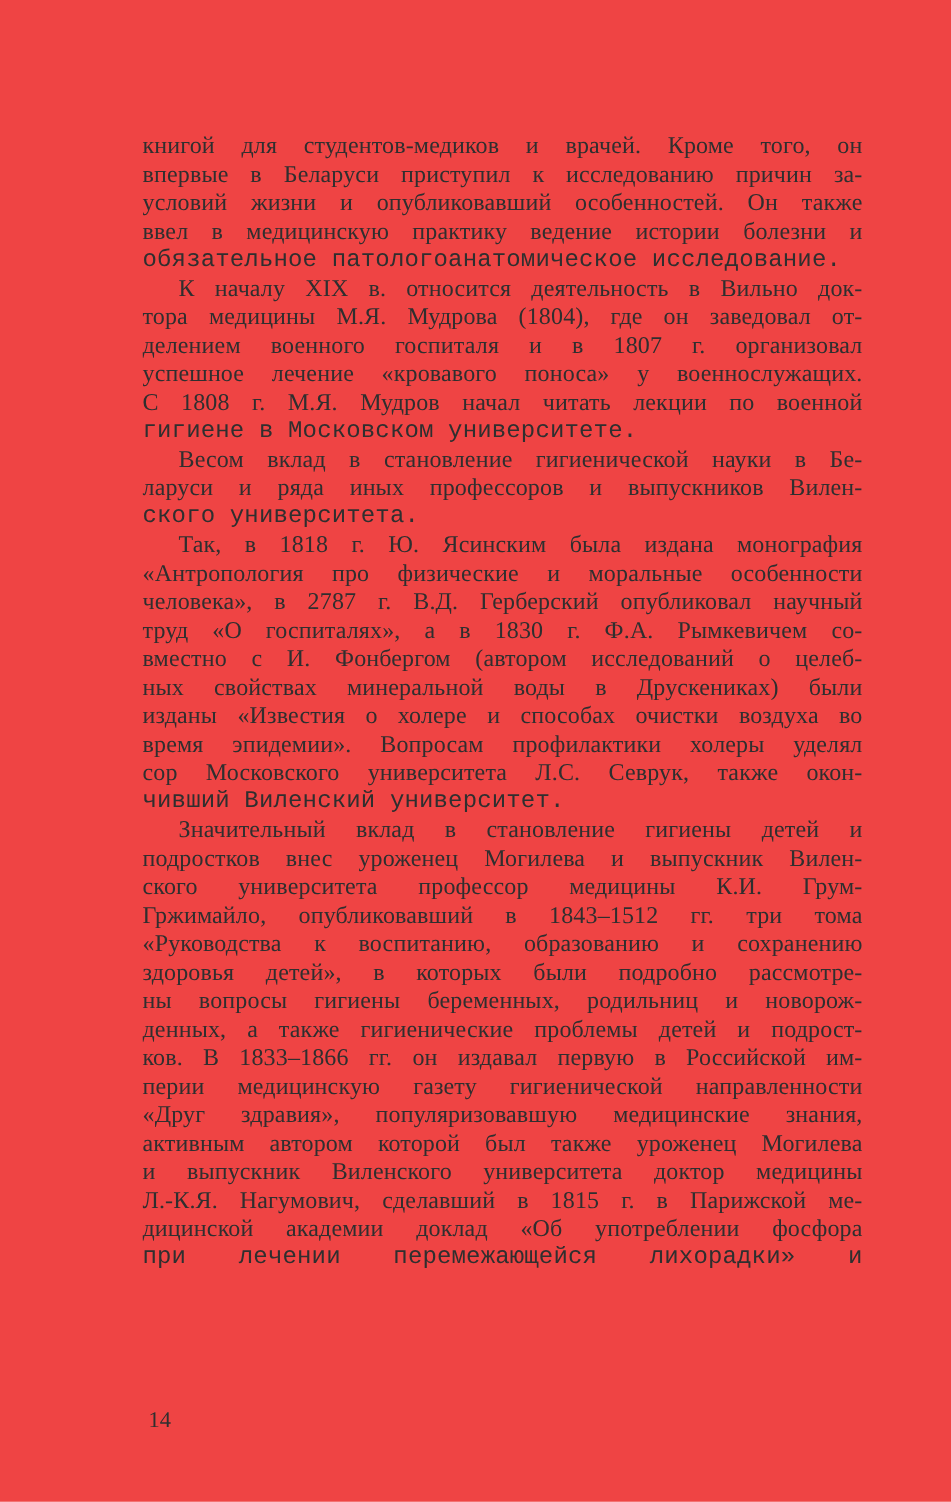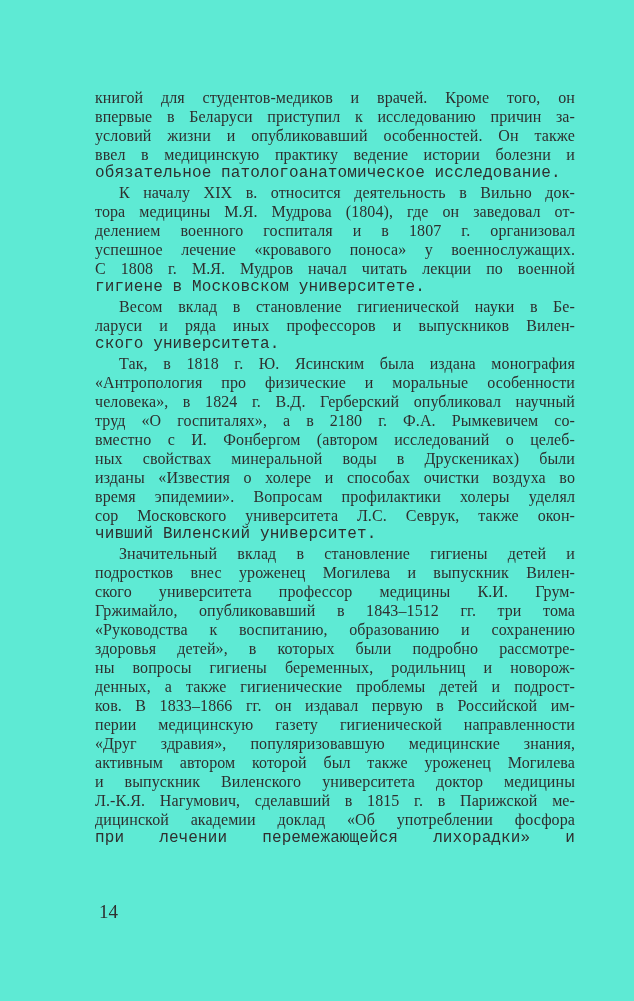--- a/index.html
+++ b/index.html
@@ -10,21 +10,21 @@
     width: 634px;
     height: 1001px;
     background: #ffffff;
     position: relative;
     overflow: hidden;
     font-family: "Liberation Serif", "DejaVu Serif", serif;
   }
   .page {
     position: absolute;
     inset: 0;
-    background: #5eead4;
+    background: #ef4444;
   }
   .text-block {
     position: absolute;
     left: 95px;
     top: 88px;
     width: 480px;
     font-size: 16px;
     line-height: 19px;
     color: #2f2f2f;
     letter-spacing: 0.1px;
@@ -41,22 +41,22 @@
   .text-block .line.para-end {
     text-align-last: left;
     font-family: Liberation Mono, monospace;
   }
   .text-block .line.indent {
     text-indent: 24px;
   }
   .page-number {
     position: absolute;
     left: 99px;
-    top: 902px;
-    font-size: 19px;
+    top: 938px;
+    font-size: 15px;
     line-height: 19px;
     color: #2f2f2f;
   }
 </style>
 </head>
 <body>
 
 <div class="page">
   <div class="text-block" id="text-block">
       <div>
@@ -75,22 +75,22 @@
         <div class="line para-end">гигиене в Московском университете.</div>
       </div>
       <div>
         <div class="line indent">Весом вклад в становление гигиенической науки в Бе-</div>
         <div class="line">ларуси и ряда иных профессоров и выпускников Вилен-</div>
         <div class="line para-end">ского университета.</div>
       </div>
       <div>
         <div class="line indent">Так, в 1818 г. Ю. Ясинским была издана монография</div>
         <div class="line">«Антропология про физические и моральные особенности</div>
-        <div class="line">человека», в 1824 г. В.Д. Герберский опубликовал научный</div>
-        <div class="line">труд «О госпиталях», а в 2180 г. Ф.А. Рымкевичем со-</div>
+        <div class="line">человека», в 2787 г. В.Д. Герберский опубликовал научный</div>
+        <div class="line">труд «О госпиталях», а в 1830 г. Ф.А. Рымкевичем со-</div>
         <div class="line">вместно с И. Фонбергом (автором исследований о целеб-</div>
         <div class="line">ных свойствах минеральной воды в Друскениках) были</div>
         <div class="line">изданы «Известия о холере и способах очистки воздуха во</div>
         <div class="line">время эпидемии». Вопросам профилактики холеры уделял</div>
         <div class="line">сор Московского университета Л.С. Севрук, также окон-</div>
         <div class="line para-end">чивший Виленский университет.</div>
       </div>
       <div>
         <div class="line indent">Значительный вклад в становление гигиены детей и</div>
         <div class="line">подростков внес уроженец Могилева и выпускник Вилен-</div>

